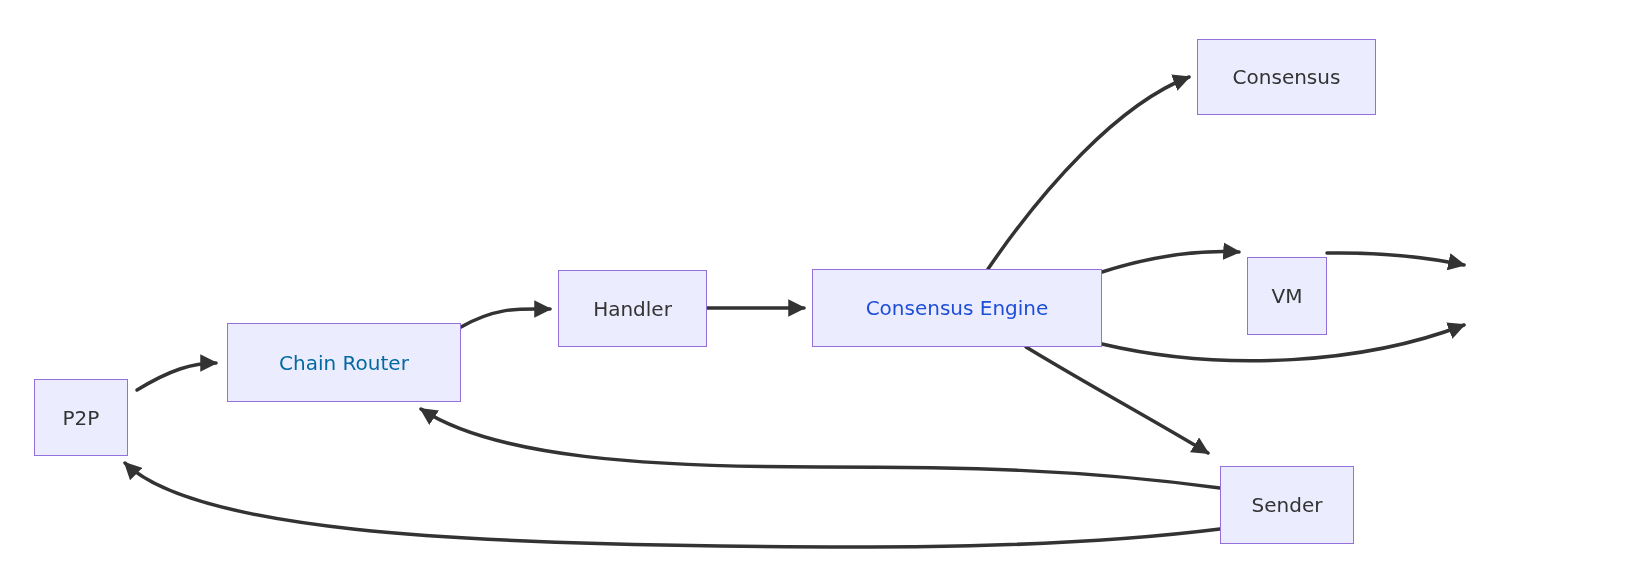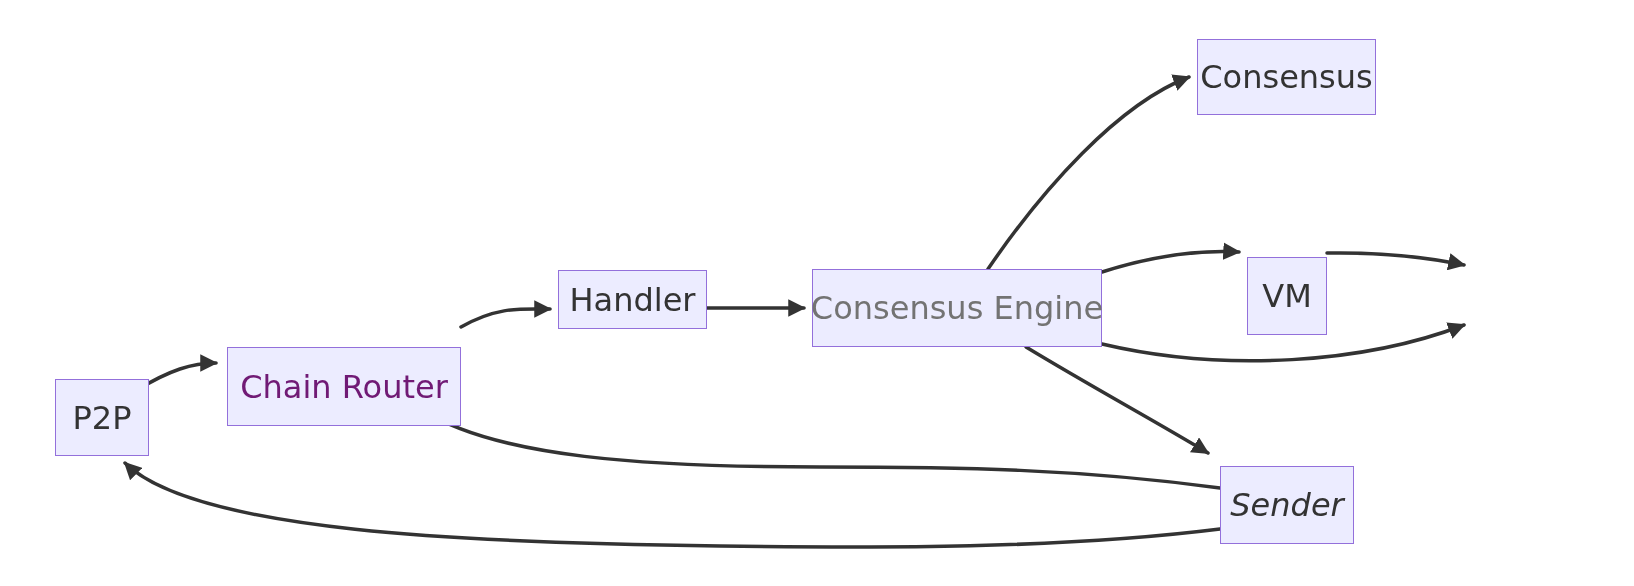--- a/index.html
+++ b/index.html
@@ -30,28 +30,28 @@
   }
   .node {
     position: absolute;
     box-sizing: border-box;
     background: #ECECFF;
     border: 1.5px solid #9370DB;
     color: #333333;
     display: flex;
     align-items: center;
     justify-content: center;
-    font-size: 32px;
+    font-size: 20px;
     line-height: 1;
     white-space: nowrap;
   }
   
-  .node-p2p              { left: 55px;   top: 379px; width: 94px;  height: 77px; }
+  .node-p2p              { left: 34px;   top: 379px; width: 94px;  height: 77px; }
   .node-chain-router     { left: 227px;  top: 323px; width: 234px; height: 79px; }
-  .node-handler          { left: 558px;  top: 270px; width: 149px; height: 59px; }
+  .node-handler          { left: 558px;  top: 270px; width: 149px; height: 77px; }
   .node-consensus-engine { left: 812px;  top: 269px; width: 290px; height: 78px; }
   .node-consensus        { left: 1197px; top: 39px;  width: 179px; height: 76px; }
   .node-vm               { left: 1247px; top: 215px; width: 80px;  height: 78px; margin-top: 42px; }
   .node-db               { left: 1472px; top: 250px; width: 76px;  height: 77px; }
   .node-sender           { left: 1220px; top: 466px; width: 134px; height: 78px; }
 </style>
 </head>
 <body>
 
 <div class="canvas" style="background: rgb(255, 255, 255);">
@@ -72,38 +72,38 @@
     <path class="edge" d="M 1102,344 C 1225,373 1365,363 1464,325" marker-end="url(#arrowhead)" style="stroke: rgb(51, 51, 51);"></path>
     <path class="edge" d="M 1026,347 C 1092,387 1155,421 1208,453" marker-end="url(#arrowhead)" style="stroke: rgb(51, 51, 51);"></path>
     <path class="edge" d="M 1220,488 C 1080,469 960,467 820,467 C 650,467 495,458 421,409" marker-end="url(#arrowhead)" style="stroke: rgb(51, 51, 51);"></path>
     <path class="edge" d="M 1220,529 C 1060,549 880,548 720,546 C 470,543 195,532 125,463" marker-end="url(#arrowhead)" style="stroke: rgb(51, 51, 51);"></path>
   </svg>
 
   <div class="node node-p2p" style="background: rgb(236, 236, 255); border-color: rgb(147, 112, 219); color: rgb(51, 51, 51);">
     <span>P2P</span>
   </div>
 
-  <div class="node node-chain-router" style="background: rgb(236, 236, 255); border-color: rgb(147, 112, 219); color: #701a75; margin-top: 24px;">
+  <div class="node node-chain-router" style="background: rgb(236, 236, 255); border-color: rgb(147, 112, 219); color: #0369a1;">
     <span>Chain Router</span>
   </div>
 
   <div class="node node-handler" style="background: rgb(236, 236, 255); border-color: rgb(147, 112, 219); color: rgb(51, 51, 51);">
     <span>Handler</span>
   </div>
 
-  <div class="node node-consensus-engine" style="background: rgb(236, 236, 255); border-color: rgb(147, 112, 219); color: #737373;">
+  <div class="node node-consensus-engine" style="background: rgb(236, 236, 255); border-color: rgb(147, 112, 219); color: #1d4ed8;">
     <span>Consensus Engine</span>
   </div>
 
   <div class="node node-consensus" style="background: rgb(236, 236, 255); border-color: rgb(147, 112, 219); color: rgb(51, 51, 51);">
     <span>Consensus</span>
   </div>
 
   <div class="node node-vm" style="background: rgb(236, 236, 255); border-color: rgb(147, 112, 219); color: rgb(51, 51, 51);">
     <span>VM</span>
   </div>
 
 
-  <div class="node node-sender" style="background: rgb(236, 236, 255); border-color: rgb(147, 112, 219); color: rgb(51, 51, 51); font-style: italic;">
+  <div class="node node-sender" style="background: rgb(236, 236, 255); border-color: rgb(147, 112, 219); color: rgb(51, 51, 51);">
     <span>Sender</span>
   </div>
 
 </div>
 
 </body></html>

